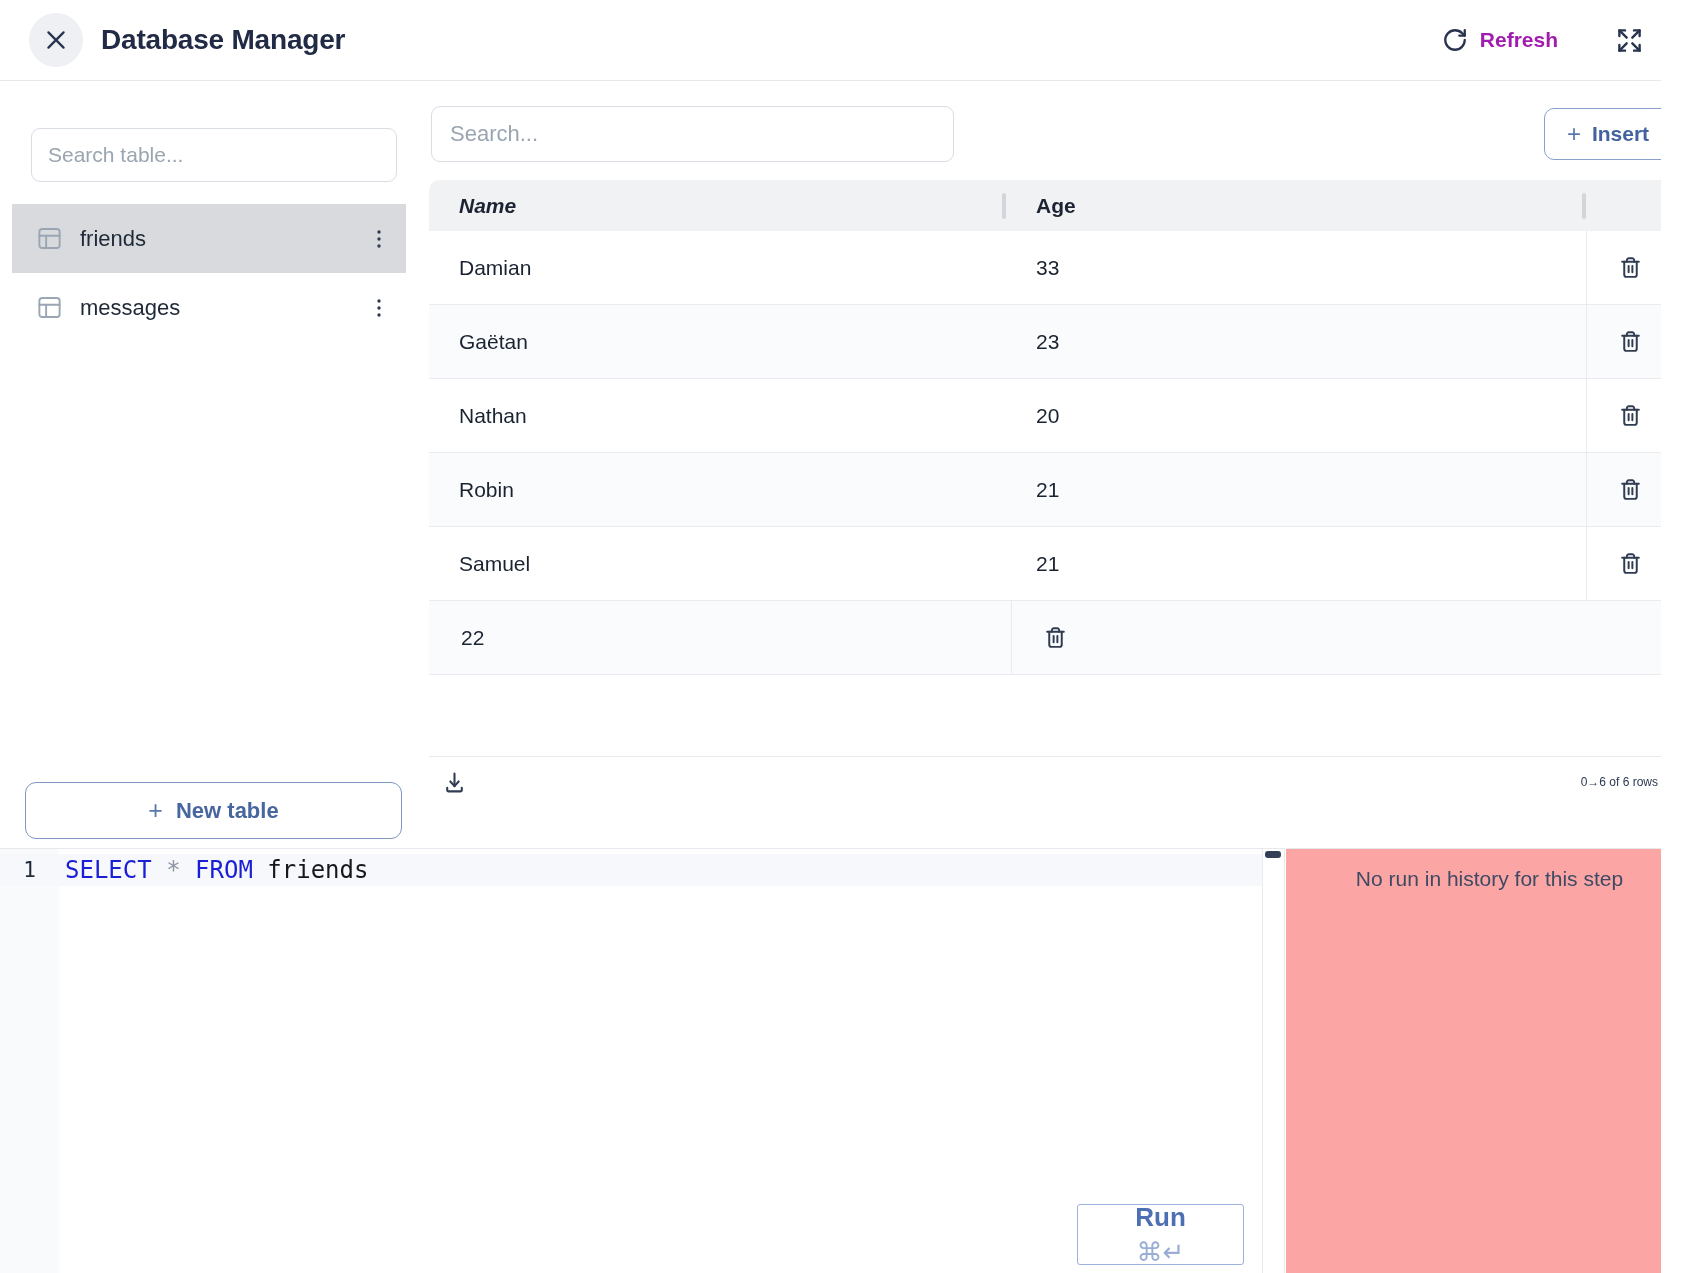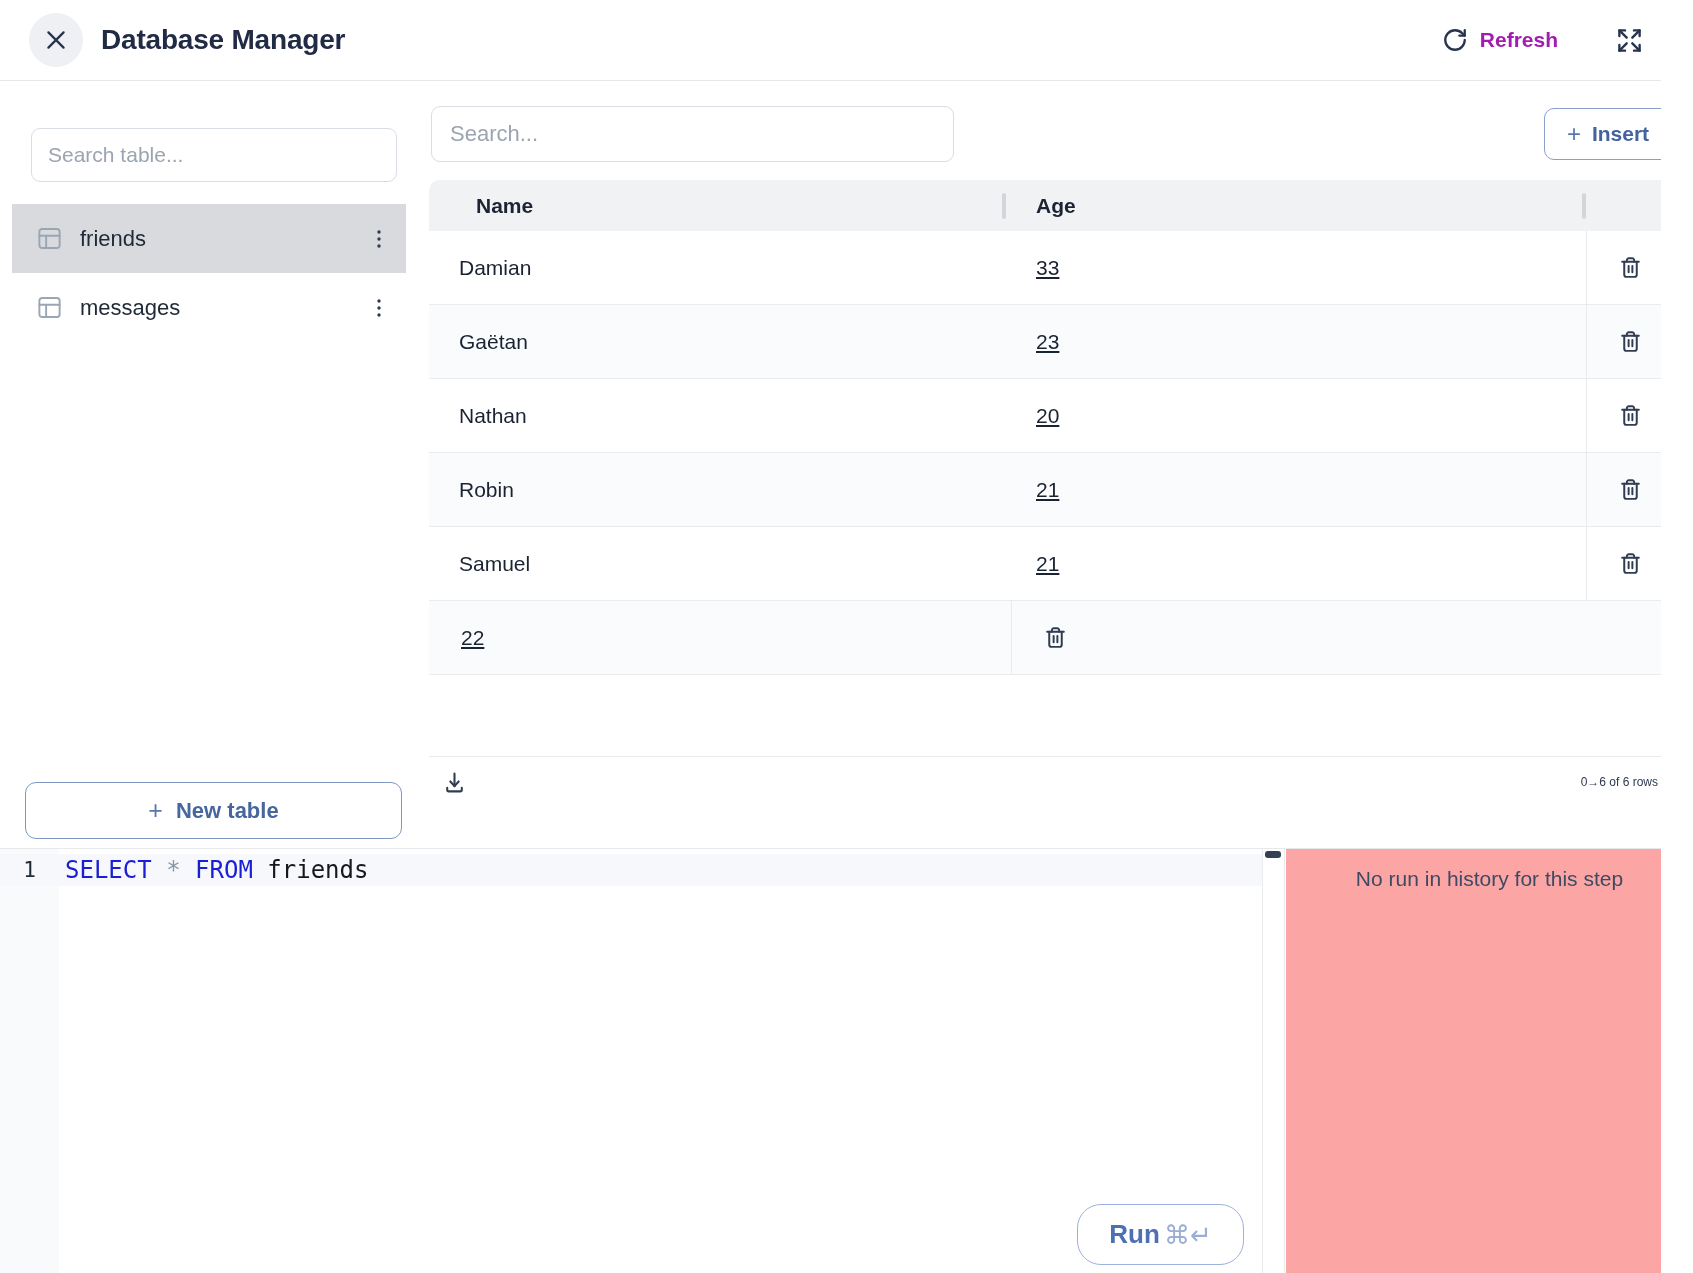--- a/index.html
+++ b/index.html
@@ -73,33 +73,33 @@
 
   .data-table {
     position:absolute; left:23px; top:98px; width:1244px; height:628px;
     border-radius:10px; overflow:hidden; background:#fff;
   }
   .thead {
     height:51px; background:#f1f2f4; display:flex; align-items:center; position:relative;
     border-top-left-radius:10px; border-top-right-radius:10px;
   }
   .th { font-size:21px; font-weight:700; color:#1c2433; }
-  .th.name { width:575px; padding-left:47px; }
+  .th.name { width:575px; padding-left:30px;font-style:italic; }
   .th.age  { width:582px; padding-left:32px; }
   .resize-handle {
     position:absolute; top:13px; width:4px; height:26px; background:#d2d6db; border-radius:2px; cursor:col-resize;
   }
   .resize-handle.h1 { left:573px; }
   .resize-handle.h2 { left:1153px; }
   .tbody { }
   .trow { height:74px; display:flex; align-items:stretch; border-bottom:1px solid #e9ebee; background:#fff; }
   .trow.alt { background:#fafbfc; }
   .cell { display:flex; align-items:center; font-size:21px; color:#1a2332; }
   .cell.name { width:575px; padding-left:30px; }
-  .cell.age  { width:582px; padding-left:32px;text-decoration:underline; }
+  .cell.age  { width:582px; padding-left:32px; }
   .cell.actions { width:87px; border-left:1px solid #e9ebee; justify-content:center; }
   .trash-btn { background:none; border:none; cursor:pointer; padding:6px; }
   .empty-row { height:82px; border-bottom:1px solid #e9ebee; background:#fff; }
   .tfooter {
     height:50px; display:flex; align-items:center; padding:0 15px 0 9px; background:#fff;
   }
   .download-btn { background:none; border:none; cursor:pointer; padding:4px; }
   .rows-count { margin-left:auto; font-size:12px; color:#2b3850; }
 
   
@@ -119,23 +119,24 @@
   .tok-operator { color:#8a94a3; }
   .tok-plain { color:#16181d; }
   .editor-scroll-track {
     position:absolute; right:0; top:0; width:22px; height:425px; border-left:1px solid #e9ebee; background:#fff;
   }
   .editor-scroll-thumb {
     position:absolute; right:3px; top:2px; width:16px; height:7px; background:#333f55; border-radius:3px; cursor:grab;
   }
   .run-btn {
     position:absolute; left:1077px; top:355px; width:167px; height:61px;
-    background:#fff; border:1.5px solid #9cb1dd; border-radius:24px; cursor:pointer;
+    background:#fff; border:1.5px solid #9cb1dd; border-radius:3px; cursor:pointer;
     display:flex; align-items:center; justify-content:center; gap:4px;
     font-family:"Liberation Sans", sans-serif;
+    flex-direction:column;
   }
   .run-label { font-size:26px; font-weight:700; color:#4d6fb3; }
   .run-keys { font-size:26px; color:#9aadd4; font-family:"DejaVu Sans", sans-serif; }
 
   
   .history-panel {
     position:absolute; left:1286px; top:848px; width:407px; height:425px;
     background:#fca5a5; border-top:1px solid #e6e8ec;
   }
   .history-empty {

